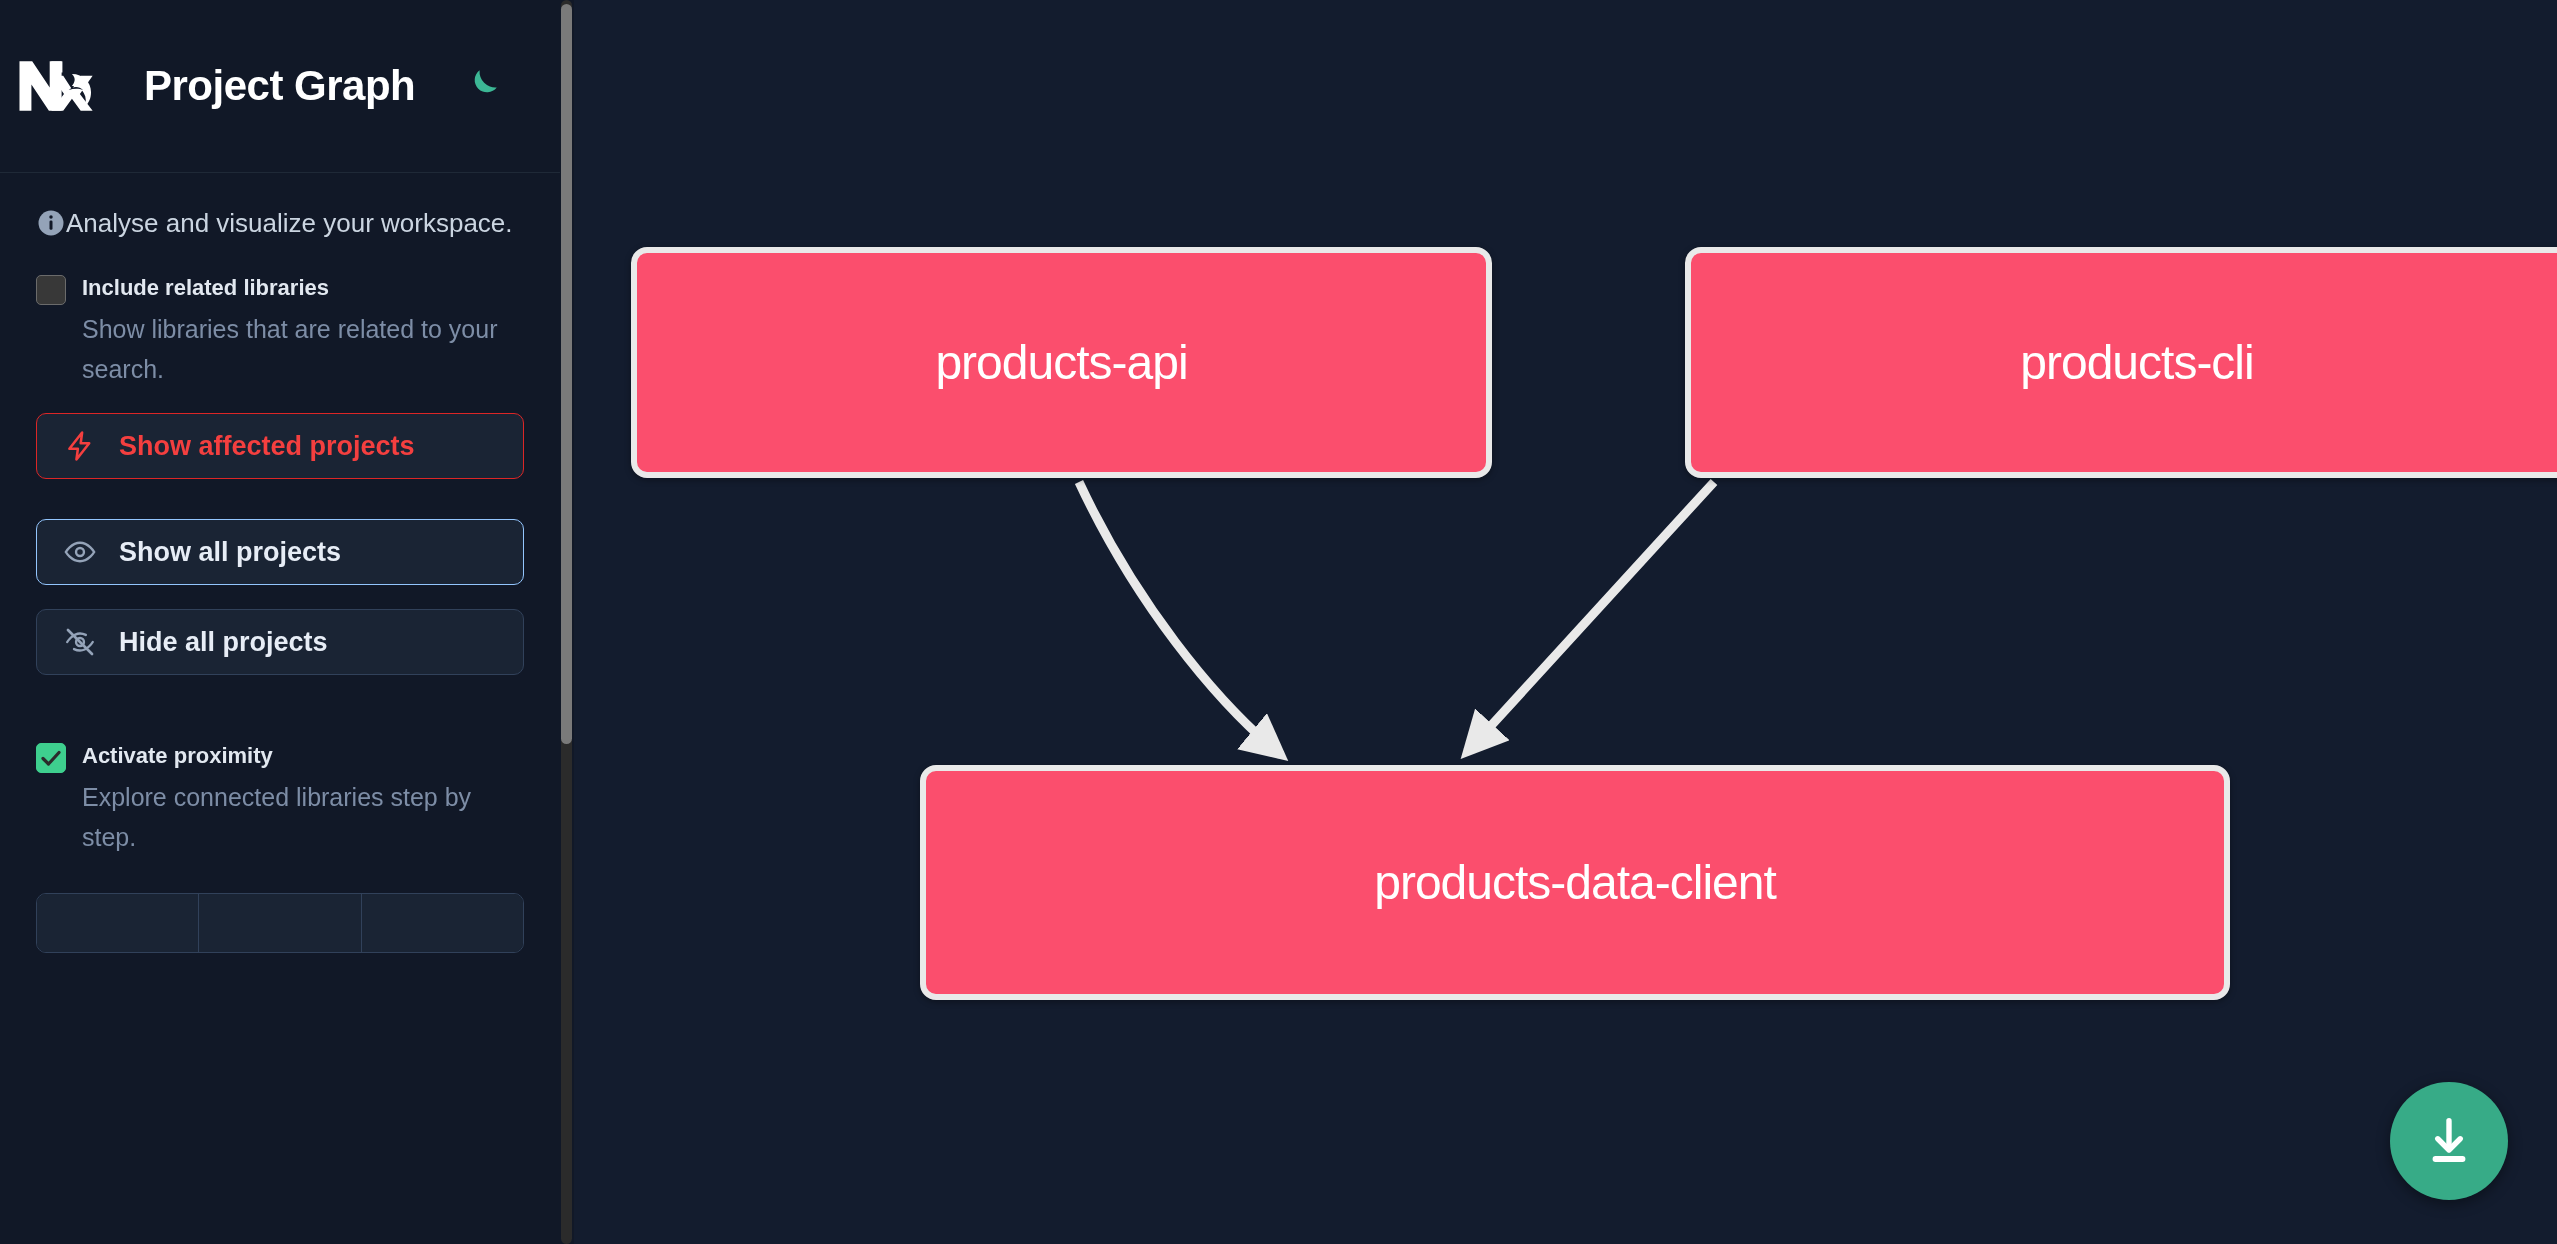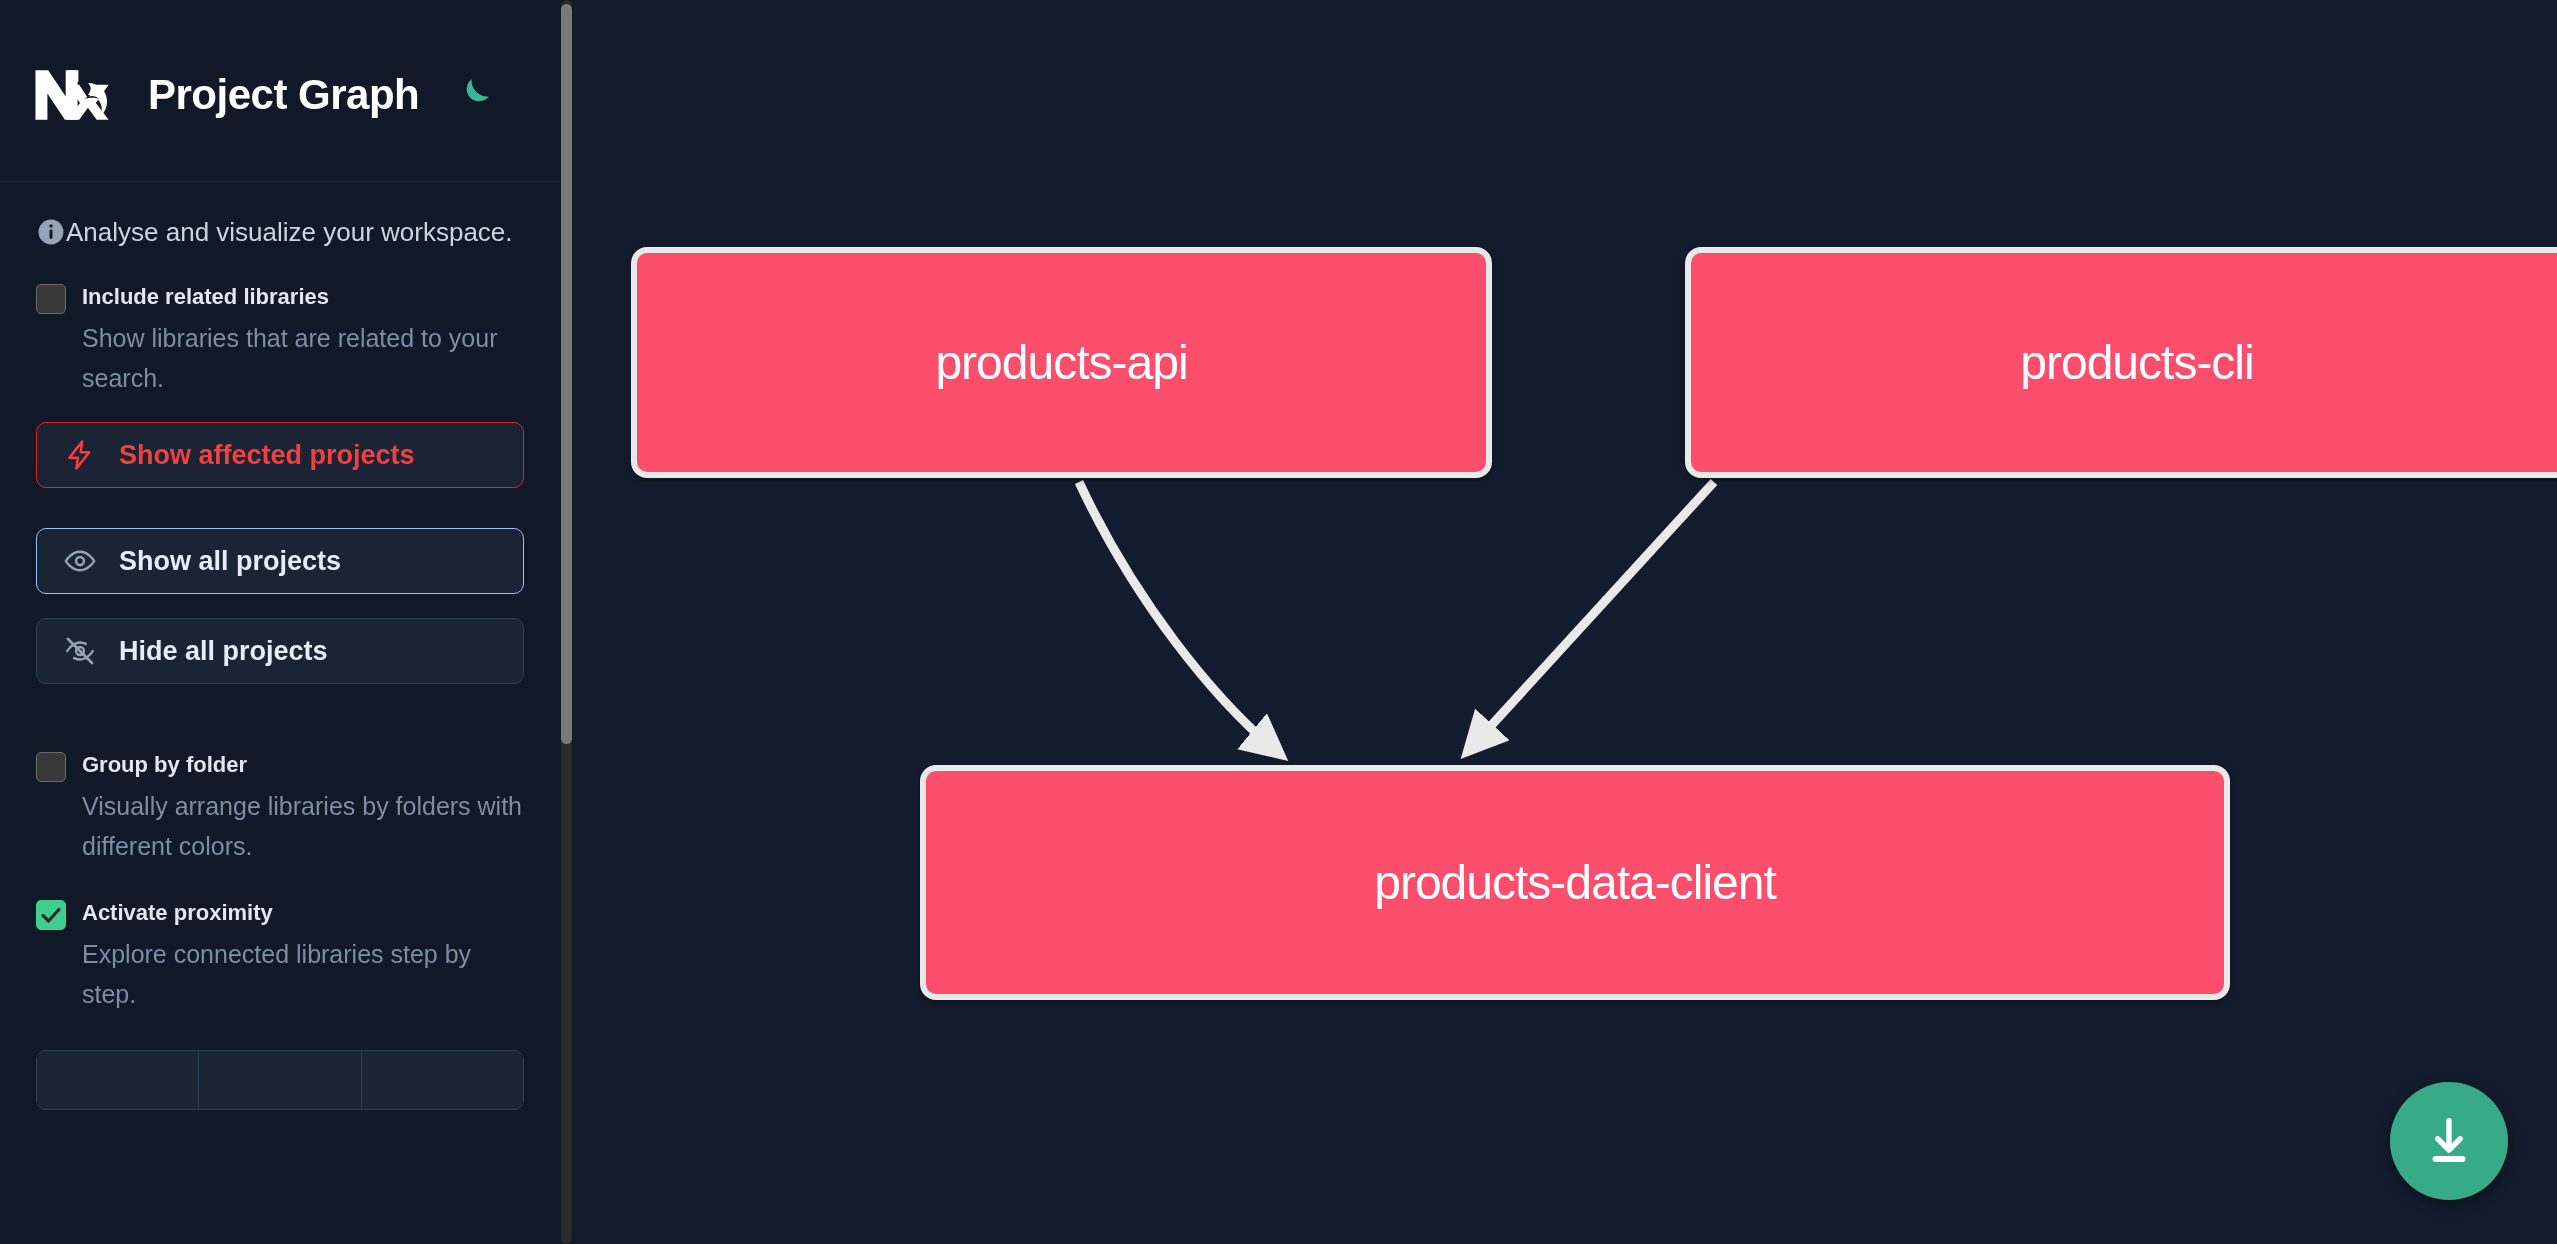--- a/index.html
+++ b/index.html
@@ -30,24 +30,23 @@
     position: absolute;
     top: 0; left: 0;
     width: 560px;
     height: 1244px;
   }
 
   .sb-header {
     height: 173px;
     display: flex;
     align-items: center;
-    padding-left: 32px;
+    padding-left: 16px;
     border-bottom: 1px solid #1f2937;
-    gap: 0;
-    margin-top: 9px;
+    gap: 12px;
   }
   .nx-logo {
     width: 96px;
     height: 62px;
     flex: 0 0 96px;
     margin-right: 20px;
   }
   .nx-logo svg { display: block; width: 96px; height: 62px; }
   .app-title {
     color: #ffffff;
@@ -340,27 +339,20 @@
               <path d="M3 12s3.6-6 9-6c1.5 0 2.9.4 4.1 1M21 12s-3.6 6-9 6c-1.6 0-3-.4-4.2-1" fill="none" stroke="#94a3b8" stroke-width="1.7" stroke-linecap="round"></path>
               <circle cx="12" cy="12" r="2.8" fill="none" stroke="#94a3b8" stroke-width="1.7"></circle>
               <line x1="3.5" y1="3.5" x2="20.5" y2="20.5" stroke="#94a3b8" stroke-width="1.9" stroke-linecap="round"></line>
             </svg>
           </span>
           <span class="blabel">Hide all projects</span>
         </div>
 
         <div class="gap-lg"></div>
 
-        <div class="check-row">
-          <span class="cbox off"></span>
-          <span class="check-text">
-            <span class="check-label">Group by folder</span>
-            <div class="check-desc">Visually arrange libraries by folders with different colors.</div>
-          </span>
-        </div>
 
         <div class="check-row">
           <span class="cbox on">
             <svg viewBox="0 0 24 24" xmlns="http://www.w3.org/2000/svg">
               <path d="M4 12.5 9.5 18 20 6.5" fill="none" stroke="#2b2b2b" stroke-width="3.2" stroke-linecap="round" stroke-linejoin="round"></path>
             </svg>
           </span>
           <span class="check-text">
             <span class="check-label">Activate proximity</span>
             <div class="check-desc">Explore connected libraries step by step.</div>

